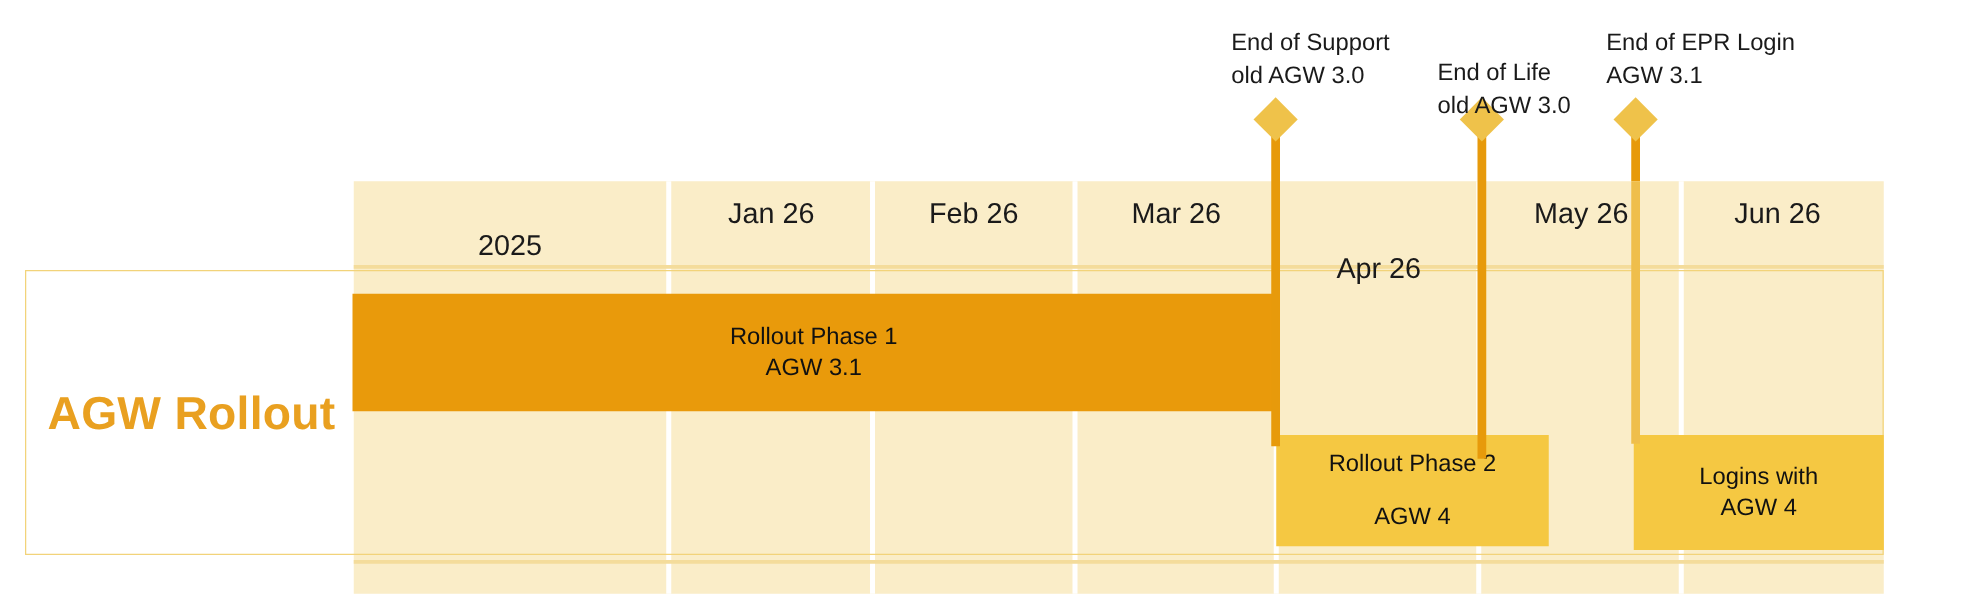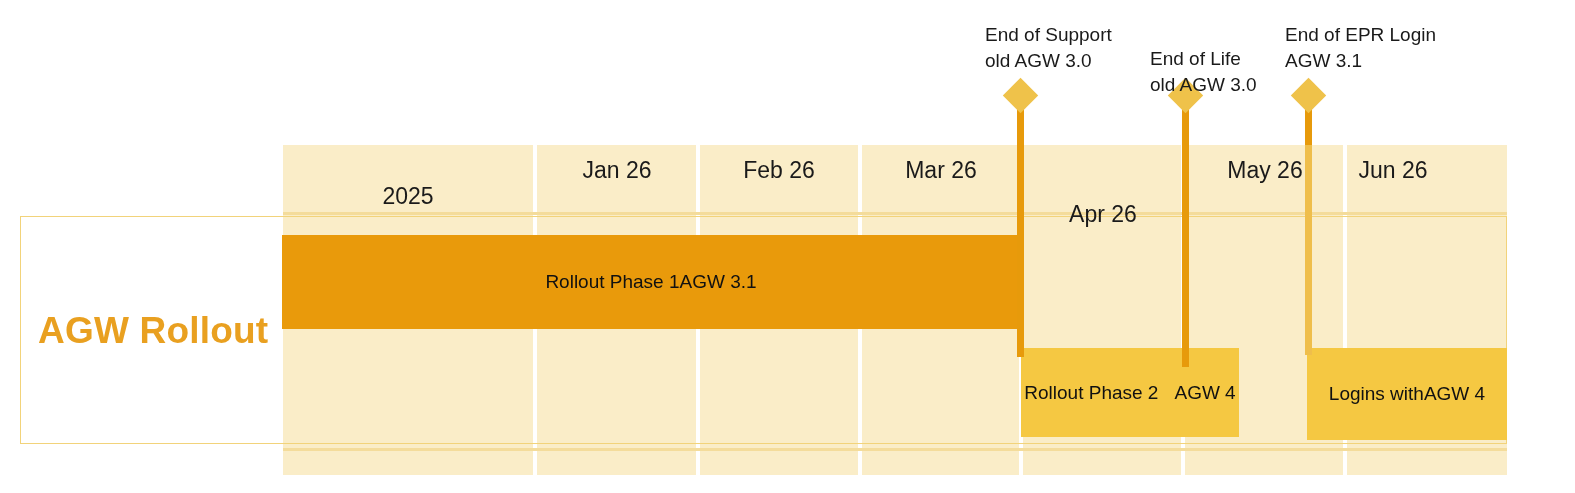--- a/index.html
+++ b/index.html
@@ -83,21 +83,21 @@
     white-space: nowrap;
   }
   .month-label.year {
     top: 184px;
   }
 
   
   .bar {
     position: absolute;
     display: flex;
-    flex-direction: row;
+    flex-direction: column;
     align-items: center;
     justify-content: center;
     font-size: 19px;
     line-height: 1.33;
     color: #111111;
     text-align: center;
     box-sizing: border-box;
   }
   .bar .bar-line { white-space: nowrap; }
 
@@ -142,21 +142,21 @@
 
   <div class="row-label-box"></div>
   <div class="row-label-text">AGW Rollout</div>
 
   <div class="month-label year" style="left:283px; width:250px;">2025</div>
   <div class="month-label" style="left:537px; width:160px;">Jan 26</div>
   <div class="month-label" style="left:699px; width:160px;">Feb 26</div>
   <div class="month-label" style="left:861px; width:160px;">Mar 26</div>
   <div class="month-label" style="left:1023px; width:160px;margin-top:44px;">Apr 26</div>
   <div class="month-label" style="left:1185px; width:160px;">May 26</div>
-  <div class="month-label" style="left:1307px; width:172px;">Jun 26</div>
+  <div class="month-label" style="left:1336px; width:172px;">Jun 26</div>
 
   <div class="bar" style="left:282px; top:235px; width:738px; height:94px; background:#E99A0B;">
     <span class="bar-line">Rollout Phase 1</span>
     <span class="bar-line">AGW 3.1</span>
   </div>
 
   <div class="bar" style="left:1021px; top:348px; width:218px; height:89px; background:#F5C842;gap:16px;">
     <span class="bar-line">Rollout Phase 2</span>
     <span class="bar-line">AGW 4</span>
   </div>

